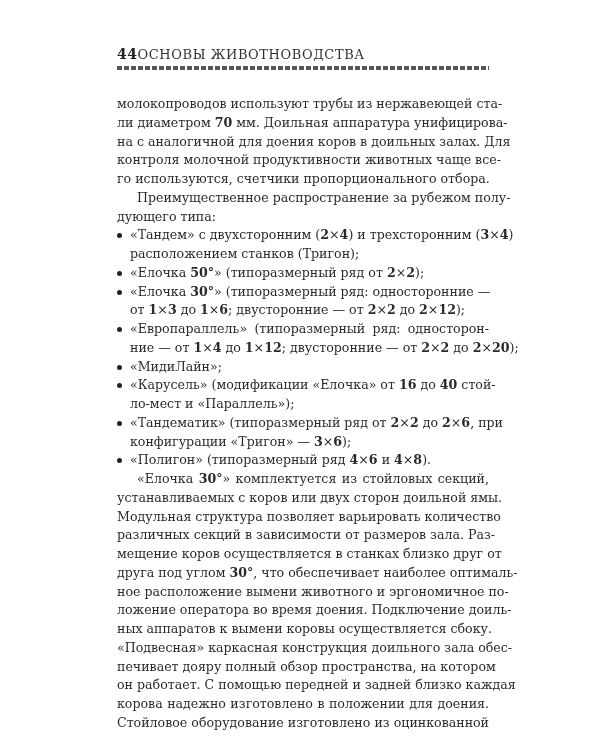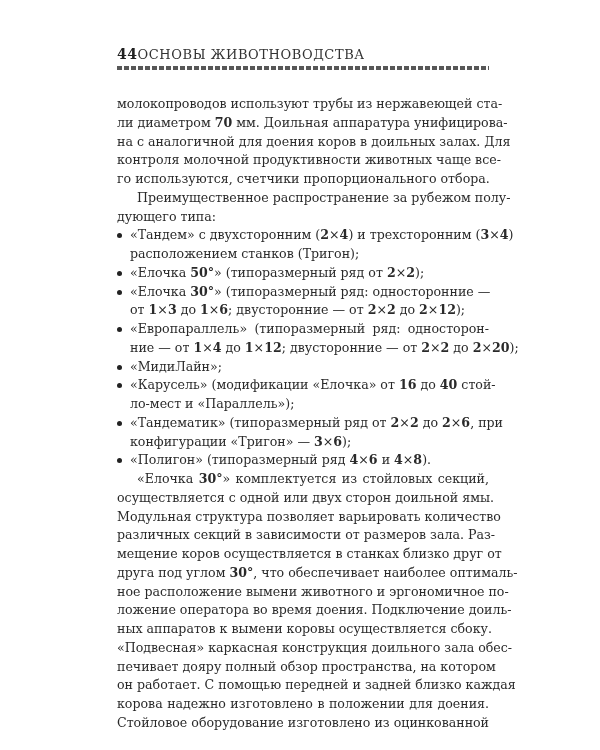--- a/index.html
+++ b/index.html
@@ -77,21 +77,21 @@
       <div class="line bullet-line"><span class="dot"></span><span>«Тандематик» (типоразмерный ряд от <span class="b">2</span>×<span class="b">2</span> до <span class="b">2</span>×<span class="b">6</span>, при</span></div>
       <div class="line cont-line last">конфигурации «Тригон» — <span class="b">3</span>×<span class="b">6</span>);</div>
     </div>
     <div>
       <div class="line bullet-line last"><span class="dot"></span><span>«Полигон» (типоразмерный ряд <span class="b">4</span>×<span class="b">6</span> и <span class="b">4</span>×<span class="b">8</span>).</span></div>
     </div>
   </div>
 
   <div>
     <div class="line indent">«Елочка <span class="b">30°</span>» комплектуется из стойловых секций,</div>
-    <div class="line">осуществляется с одной или двух сторон доильной ямы.</div>
+    <div class="line">устанавливаемых с коров или двух сторон доильной ямы.</div>
     <div class="line">Модульная структура позволяет варьировать количество</div>
     <div class="line">различных секций в зависимости от размеров зала. Раз-</div>
     <div class="line">мещение коров осуществляется в станках близко друг от</div>
     <div class="line">друга под углом <span class="b">30°</span>, что обеспечивает наиболее оптималь-</div>
     <div class="line">ное расположение вымени животного и эргономичное по-</div>
     <div class="line">ложение оператора во время доения. Подключение доиль-</div>
     <div class="line">ных аппаратов к вымени коровы осуществляется сбоку.</div>
     <div class="line">«Подвесная» каркасная конструкция доильного зала обес-</div>
     <div class="line">печивает дояру полный обзор пространства, на котором</div>
     <div class="line">он работает. С помощью передней и задней близко каждая</div>

